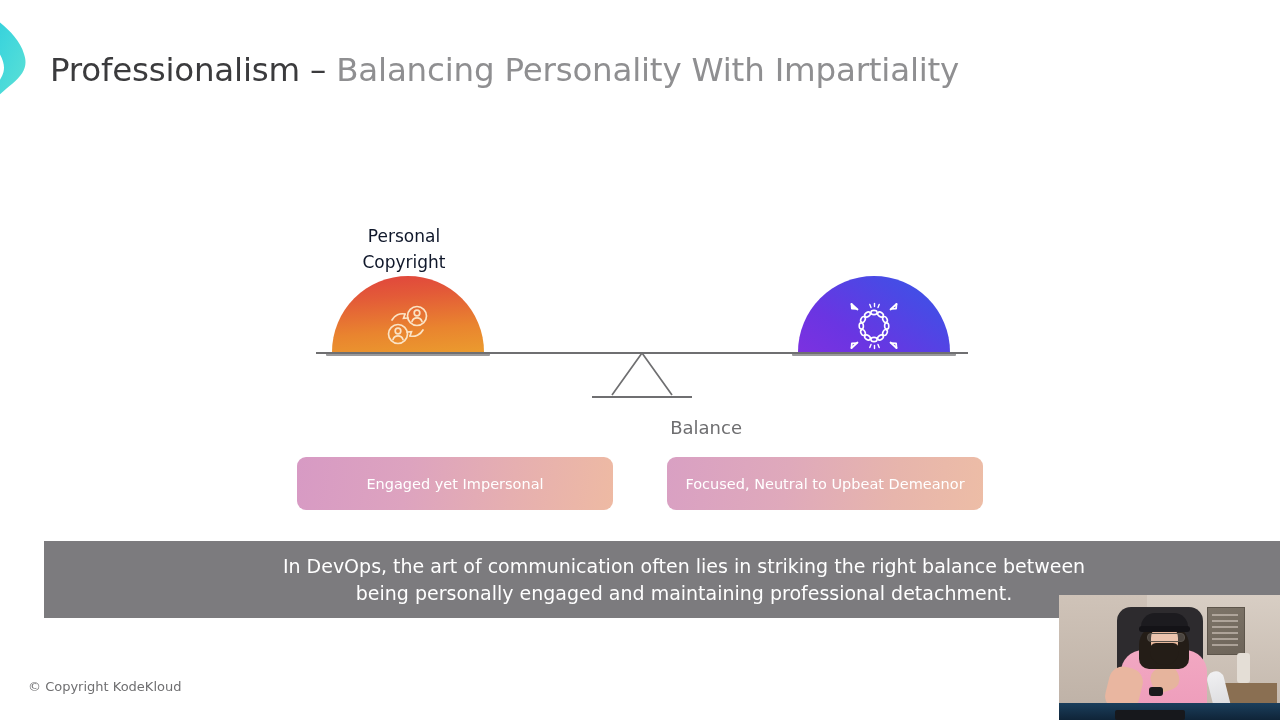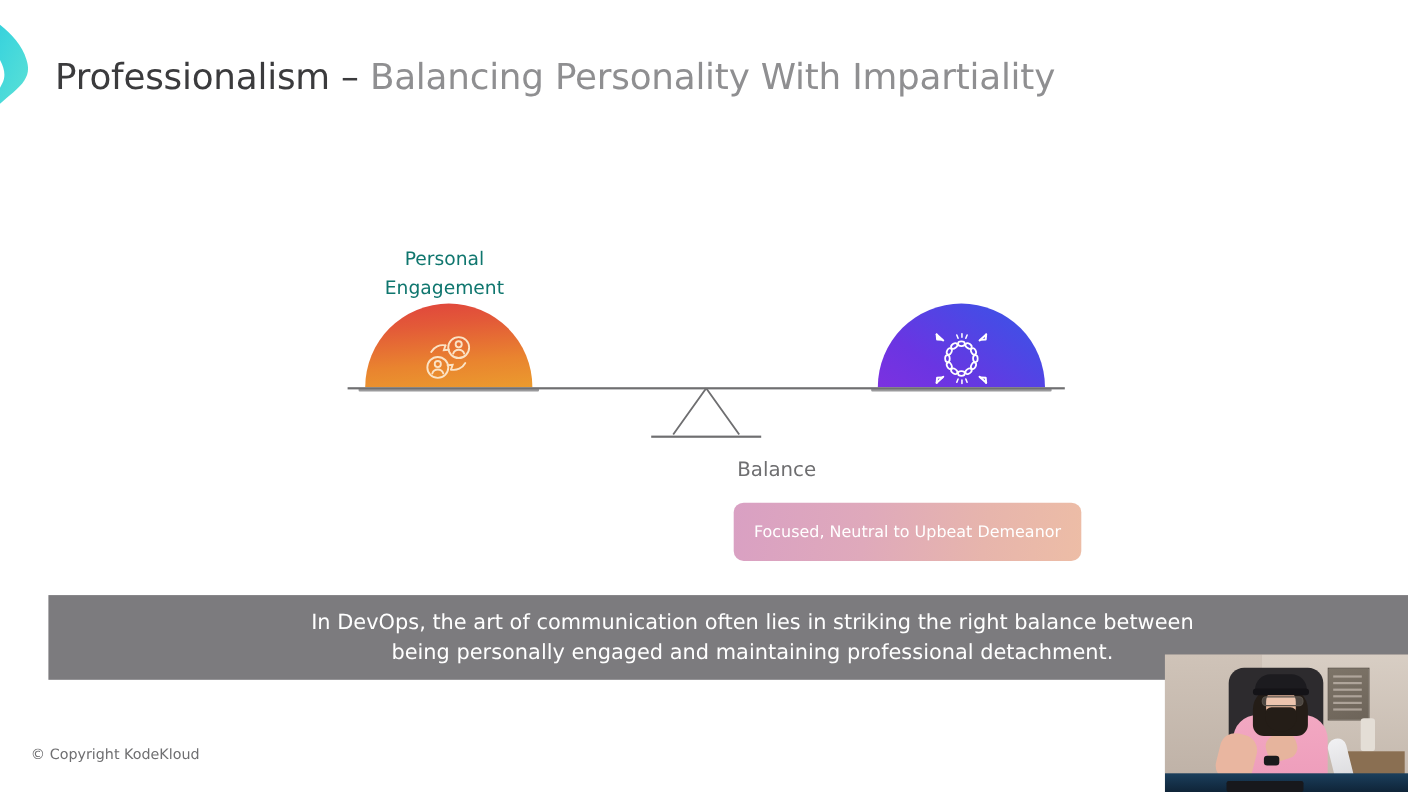--- a/index.html
+++ b/index.html
@@ -59,21 +59,21 @@
     left: 296px;
     top: 218px;
     width: 690px;
     height: 220px;
   }
 
   .pan-label {
     position: absolute;
     width: 200px;
     text-align: center;
-    color: #0f766e;
+    color: #0f172a;
     font-size: 17px;
     line-height: 1.5;
     font-family: "DejaVu Sans", sans-serif;
   }
   #label-personal { left: 8px;  top: 6px; }
   #label-professional { left: 474px; top: 6px; }
 
   
   .dome-wrap {
     position: absolute;
@@ -330,21 +330,21 @@
   </div>
 
   <div id="title-row">
     <span class="title-strong">Professionalism – </span><span class="title-light">Balancing Personality With Impartiality</span>
   </div>
 
   <div id="scale-figure">
 
     <div class="pan-label" id="label-personal">
       <div>Personal</div>
-      <div>Engagement</div>
+      <div>Copyright</div>
     </div>
 
 
     <div class="dome-wrap" id="dome-left">
       <div class="dome dome-orange"></div>
       <div class="dome-icon">
         <svg viewBox="0 0 54 50" width="54" height="50" xmlns="http://www.w3.org/2000/svg" fill="none" stroke="#fbe3c5" stroke-width="1.7" stroke-linecap="round">
           <circle cx="36" cy="16" r="9.5"></circle>
           <circle cx="36" cy="13" r="2.8"></circle>
           <path d="M31 21.5 a5.3 5.3 0 0 1 10 0"></path>
@@ -404,20 +404,23 @@
     <div id="fulcrum">
       <svg viewBox="0 0 100 44" width="100" height="44" xmlns="http://www.w3.org/2000/svg">
         <path d="M50 1 L 80 43 M50 1 L 20 43" fill="none" stroke="#6f6f71" stroke-width="1.7"></path>
       </svg>
     </div>
     <div id="fulcrum-base"></div>
 
     <div id="balance-label">Balance</div>
   </div>
 
+  <div class="pill" id="pill-left">
+    <span>Engaged yet Impersonal</span>
+  </div>
   <div class="pill" id="pill-right">
     <span>Focused, Neutral to Upbeat Demeanor</span>
   </div>
 
   <div id="caption-bar">
     <div id="caption-text">In DevOps, the art of communication often lies in striking the right balance between being personally engaged and maintaining professional detachment.</div>
   </div>
 
   <div id="copyright">© Copyright KodeKloud</div>
 

